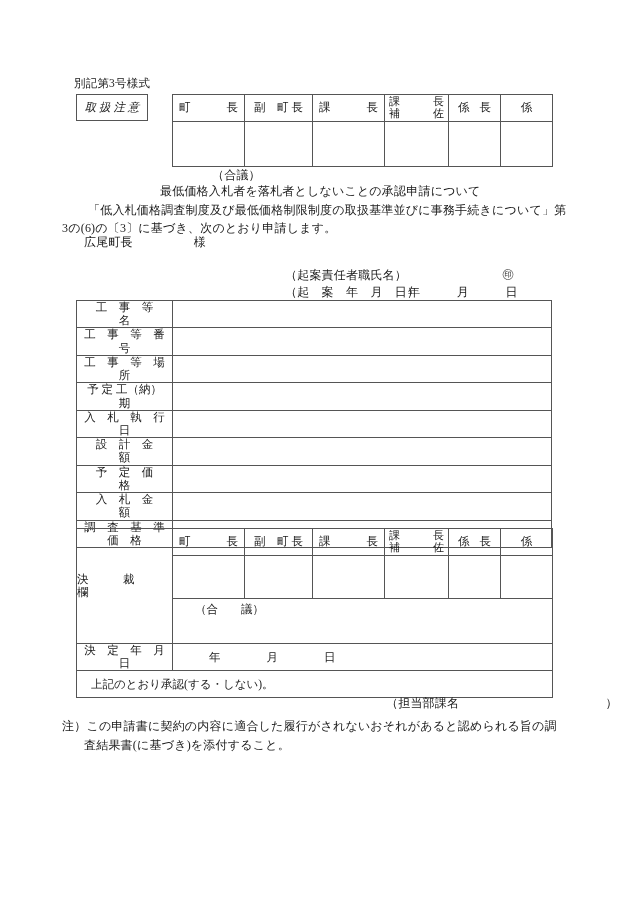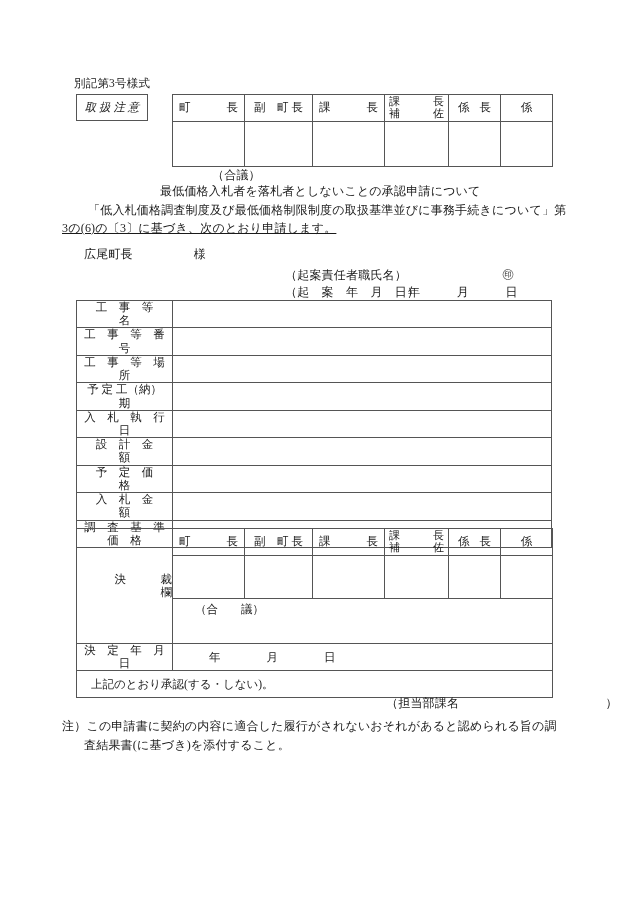--- a/index.html
+++ b/index.html
@@ -98,22 +98,22 @@
     display: flex;
     justify-content: space-between;
     padding: 0 6px;
   }
   .spread.tight { padding: 0 9px; }
 
   
   #goegi-label  { left: 212px; top: 168px; }
   #doc-title    { left: 160px; top: 184px; font-size: 12px; }
   #body-line-1  { left: 88px;  top: 203px; }
-  #body-line-2  { left: 62px;  top: 221px; text-decoration: underline; }
-  #addressee    { left: 84px;  top: 247px; }
+  #body-line-2  { left: 62px;  top: 221px; }
+  #addressee    { left: 84px;  top: 235px; }
 
   #drafter-line { left: 285px; top: 268px; }
   #seal-mark    { left: 502px; top: 267px; font-size: 12px; }
   #draft-date-label { left: 285px; top: 285px; text-align: center; }
   #draft-date-slots { left: 408px; top: 285px; }
 
   
   #item-table {
     left: 76px;
     top: 300px;
@@ -137,21 +137,21 @@
 
   
   #decision-table {
     left: 76px;
     top: 528px;
     width: 476px;
   }
   #decision-table td { padding: 0; }
   #decision-table td.dec-label {
     width: 96px;
-    text-align: right;
+    text-align: left;
   }
   #decision-table td.hdr { height: 26px; }
   #decision-table td.sign { height: 42px; }
   #decision-table td.goegi {
     height: 44px;
     text-align: left;
     vertical-align: top;
   }
   #decision-table td.goegi span {
     display: inline-block;

